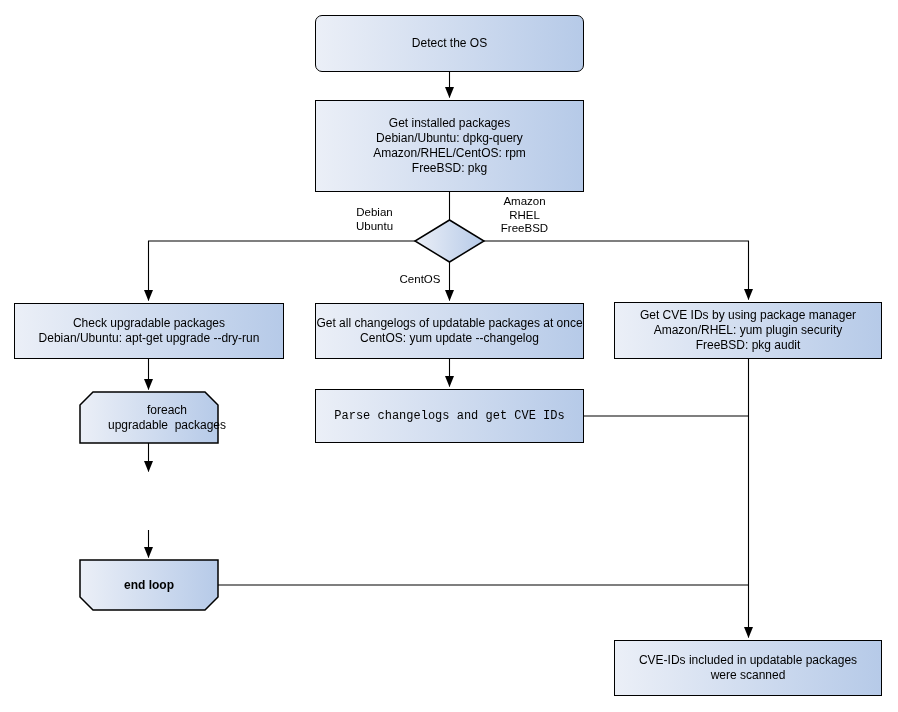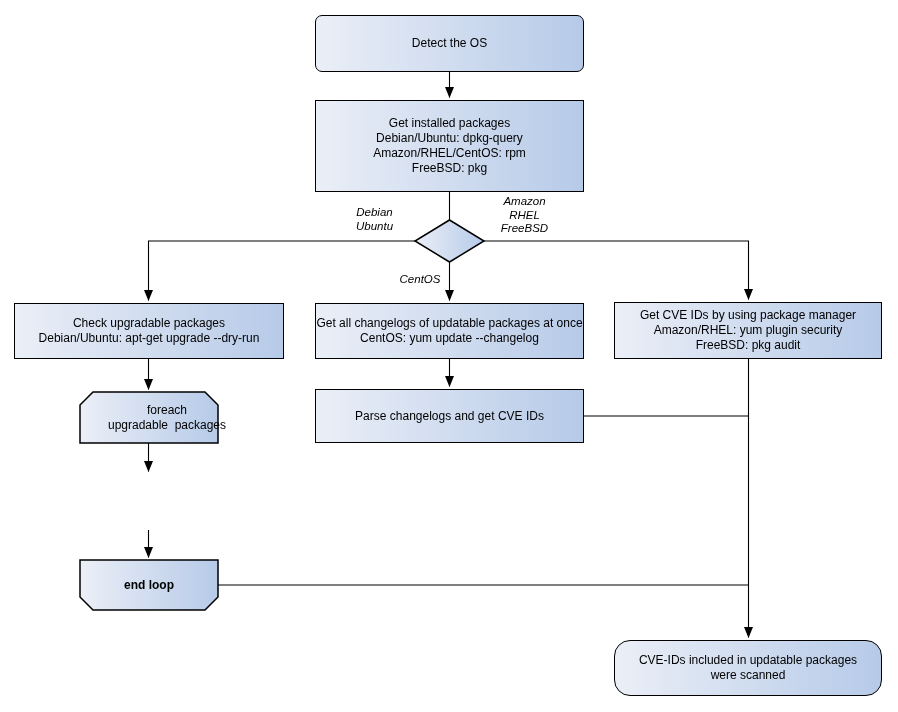--- a/index.html
+++ b/index.html
@@ -36,31 +36,30 @@
     text-align:center;
     font-size:12px;line-height:15px;
     white-space:pre;
     background:transparent;border:none;
   }
   .edge-label{
     position:absolute;
     text-align:center;
     font-size:11.5px;line-height:13.5px;
     white-space:pre;
-    font-style:italic;
   }
   
   #n-detect        {left:315px;top:15px; width:269px;height:57px;border-radius:7px;}
   #n-installed     {left:315px;top:100px;width:269px;height:92px;}
   #n-check         {left:14px; top:303px;width:270px;height:56px;}
   #n-parse-left    {left:14px; top:474px;width:270px;height:56px;}
   #n-changelogs-mid{left:315px;top:303px;width:269px;height:56px;}
-  #n-parse-mid     {left:315px;top:389px;width:269px;height:54px;}
+  #n-parse-mid     {left:315px;top:389px;width:269px;height:54px;font-family:Liberation Mono, monospace;}
   #n-cve-right     {left:614px;top:302px;width:268px;height:57px;text-align:center;}
-  #n-scanned       {left:614px;top:640px;width:268px;height:56px;border-radius:16px;}
+  #n-scanned       {left:614px;top:640px;width:268px;height:56px;}
   #t-foreach       {left:80px; top:392px;width:138px;height:51px;margin-left:18px;}
   #t-endloop       {left:80px; top:560px;width:138px;height:50px;font-weight:bold;}
   #lbl-debian      {left:337px;top:206px;width:75px;}
   #lbl-amazon      {left:487px;top:195px;width:75px;}
   #lbl-centos      {left:389px;top:273px;width:62px;}
   .svg-shape{fill:url(#nodeGrad);stroke:var(--border);stroke-width:1.5;}
   .svg-edge{fill:none;stroke:var(--line);stroke-width:1.1;}
   .gstop1{stop-color:var(--g1);}
   .gstop2{stop-color:var(--g2);}
 </style>

